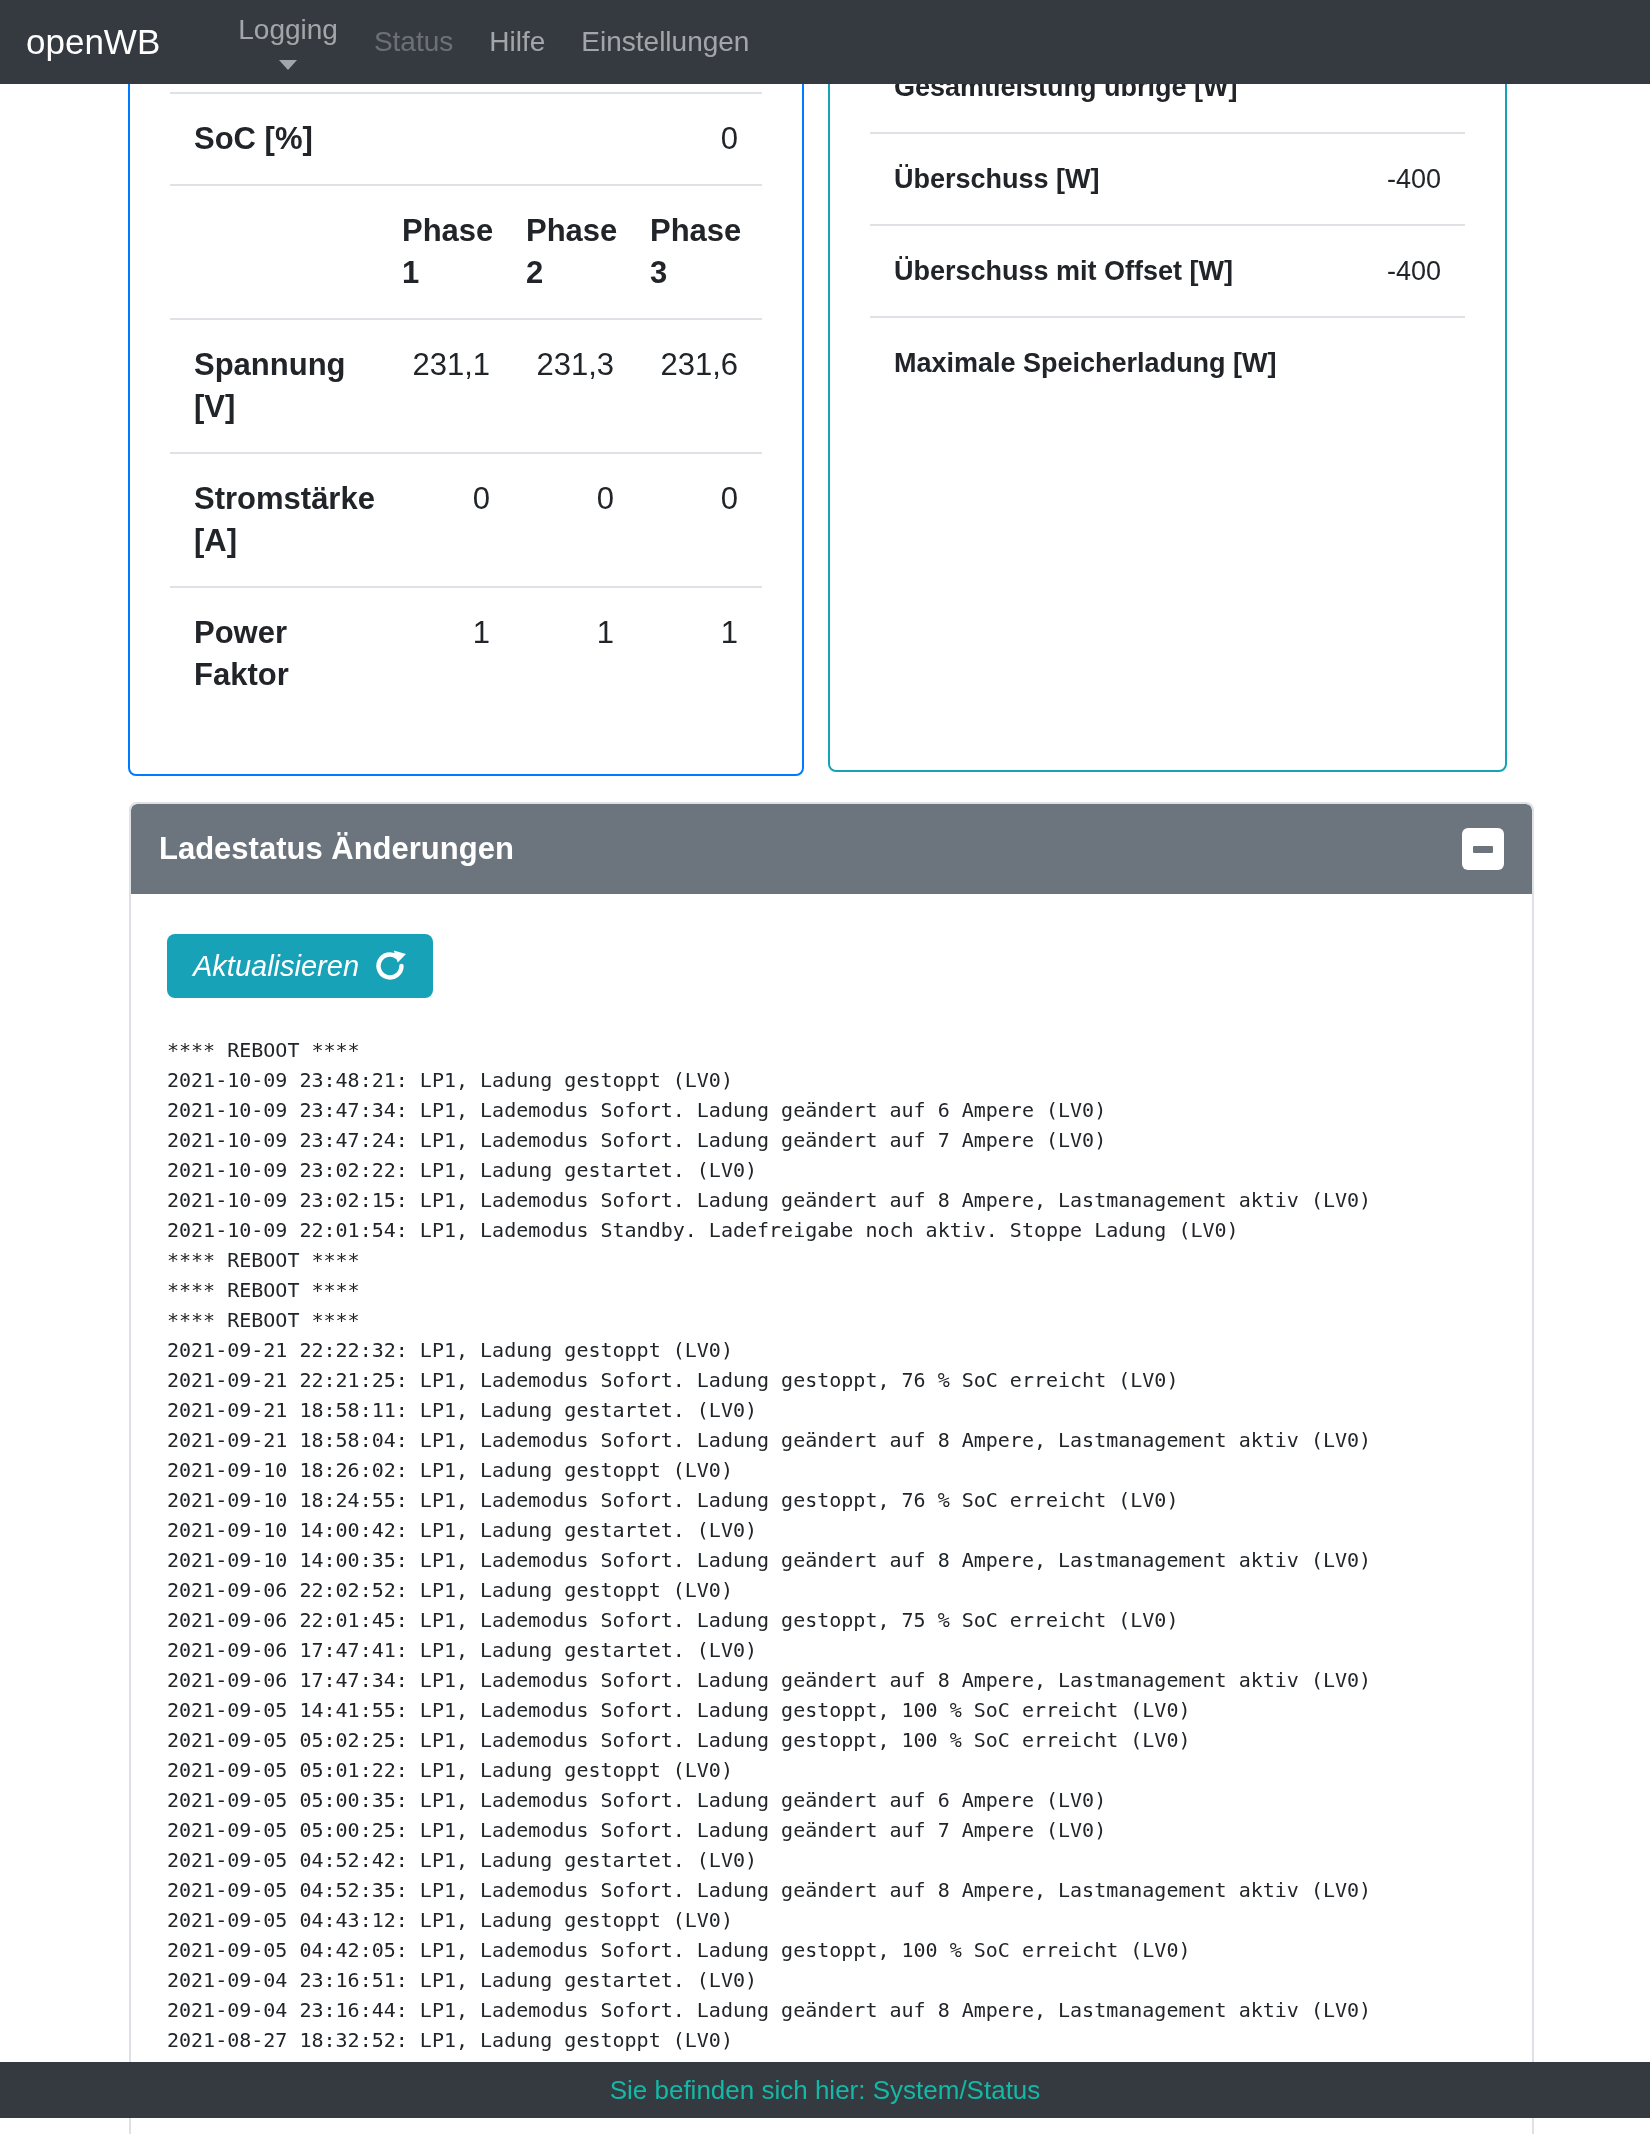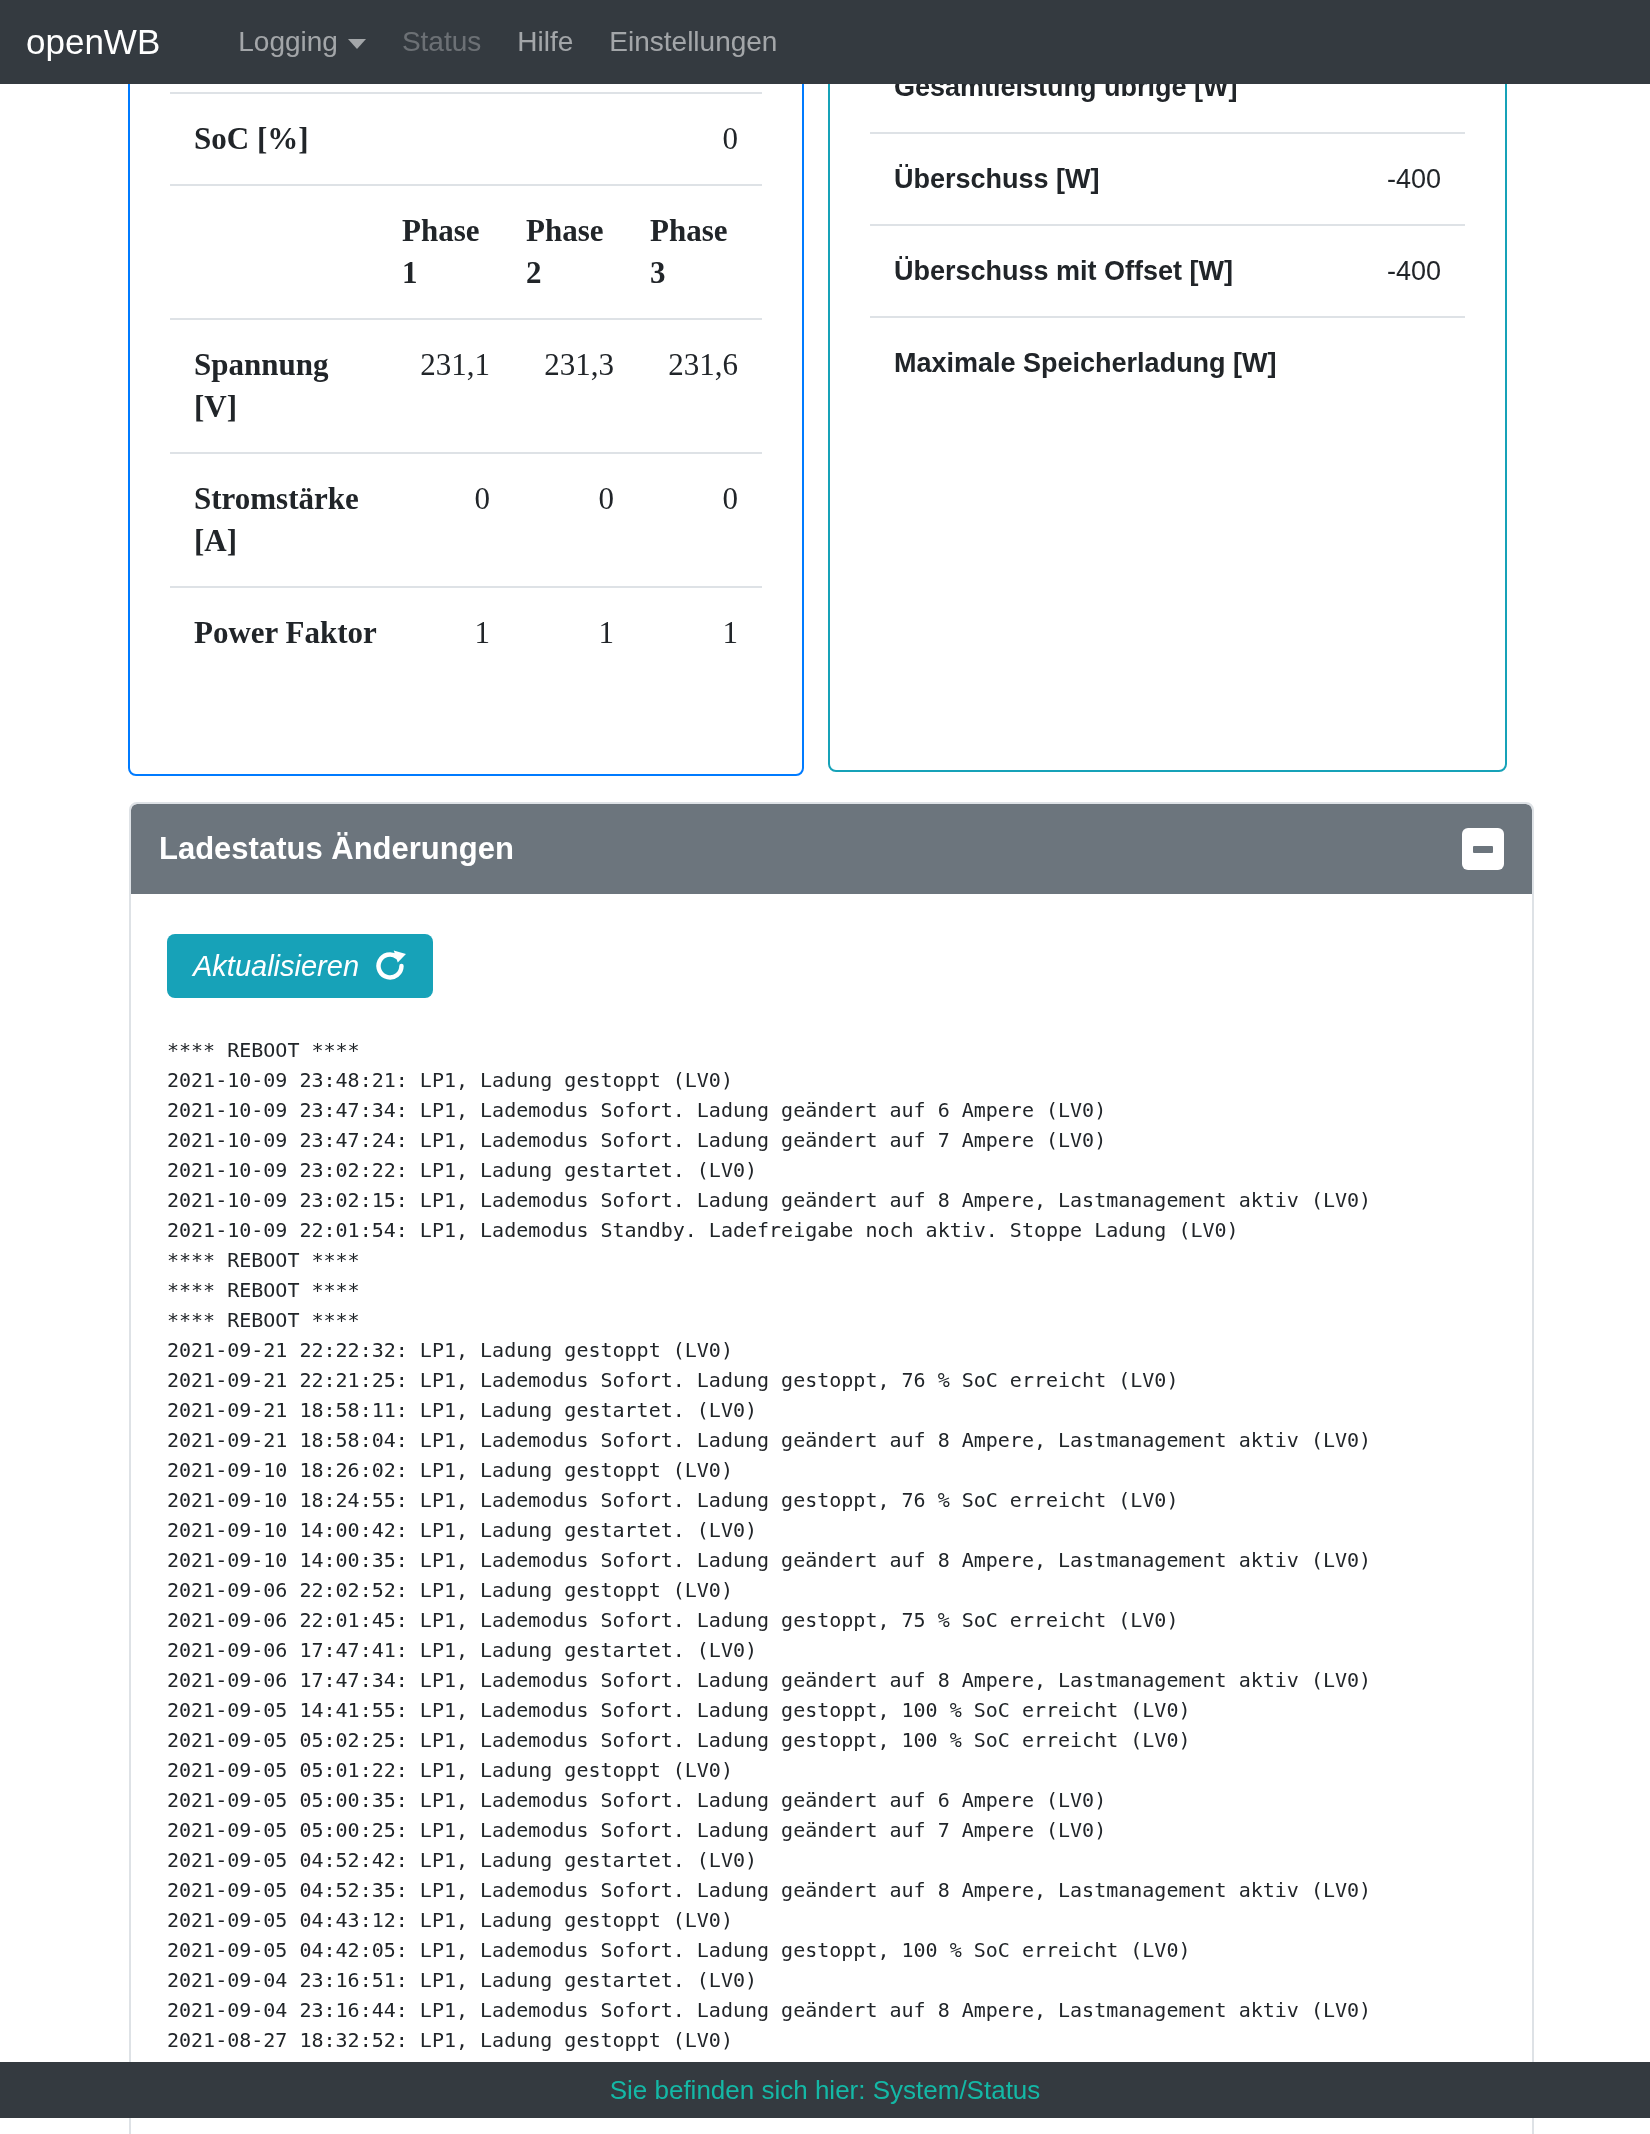--- a/index.html
+++ b/index.html
@@ -14,41 +14,40 @@
 
   
   .navbar {
     position: absolute; left: 0; top: 0; width: 1650px; height: 84px;
     background: #343a40; z-index: 30;
     display: flex; align-items: center; padding: 1px 26px;
   }
   .brand { color: #fff; font-size: 35px; margin-right: 60px; }
   .nav-item {
     color: rgba(255,255,255,.55); font-size: 28px; padding: 0 18px;
-    display: inline-flex; align-items: center; gap: 10px; cursor: pointer;
+    display: inline-flex; align-items: center; gap: 10px; cursor: pointer; flex-direction: column;
   }
   .nav-item.dim { color: rgba(255,255,255,.28); }
   .caret {
     display: inline-block; width: 0; height: 0;
     border-left: 9px solid transparent; border-right: 9px solid transparent;
     border-top: 10px solid currentColor; margin-top: 4px;
   }
 
   
   .card { position: absolute; background: #fff; border-radius: 8px; }
   .card-left  { left: 128px; top: 50px;  width: 676px; height: 726px; border: 2px solid #007bff; }
   .card-right { left: 828px; top: -2px;  width: 679px; height: 774px; border: 2px solid #17a2b8; }
   .card-body { padding: 40px; }
 
   table.status { width: 100%; border-collapse: collapse; table-layout: fixed; }
   table.status td {
     border-top: 2px solid #dee2e6;
     padding: 24px 12px; font-size: 31px; line-height: 42px;
     vertical-align: top;
-    font-family: Liberation Serif, serif;
   }
   table.status td.lbl { font-weight: 700; text-align: left; padding-left: 24px; }
   table.status td.val { text-align: right; padding-right: 24px; }
   table.status td.hdr { font-weight: 700; text-align: left; }
 
   .col-label { width: 220px; }
 
   table.kv { width: 100%; border-collapse: collapse; }
   table.kv td {
     border-top: 2px solid #dee2e6;

